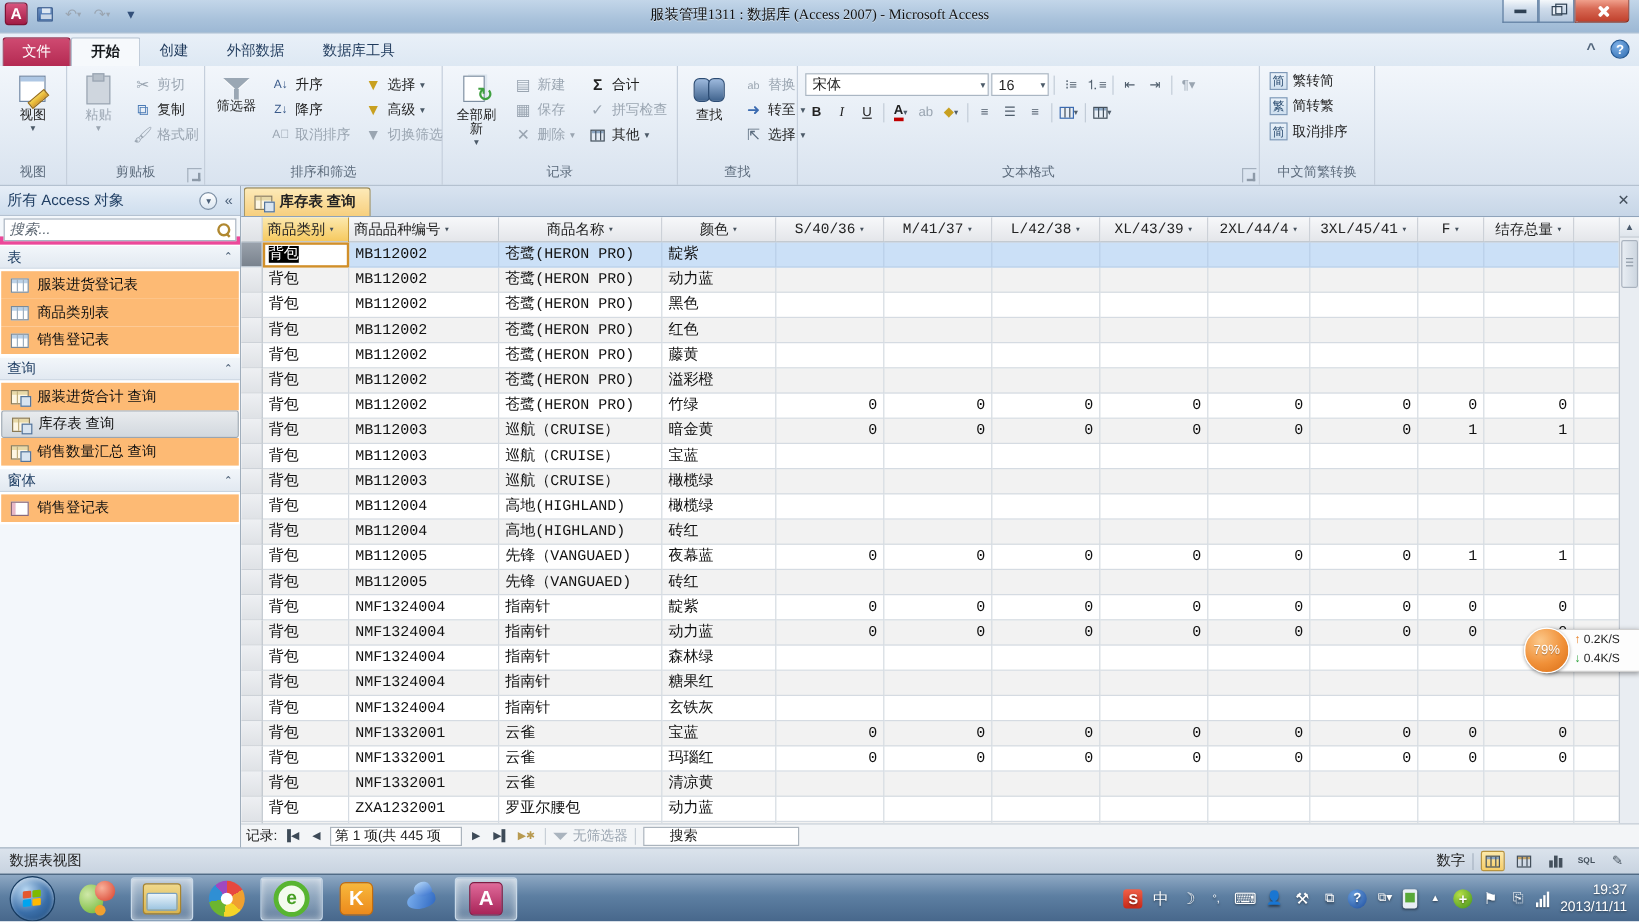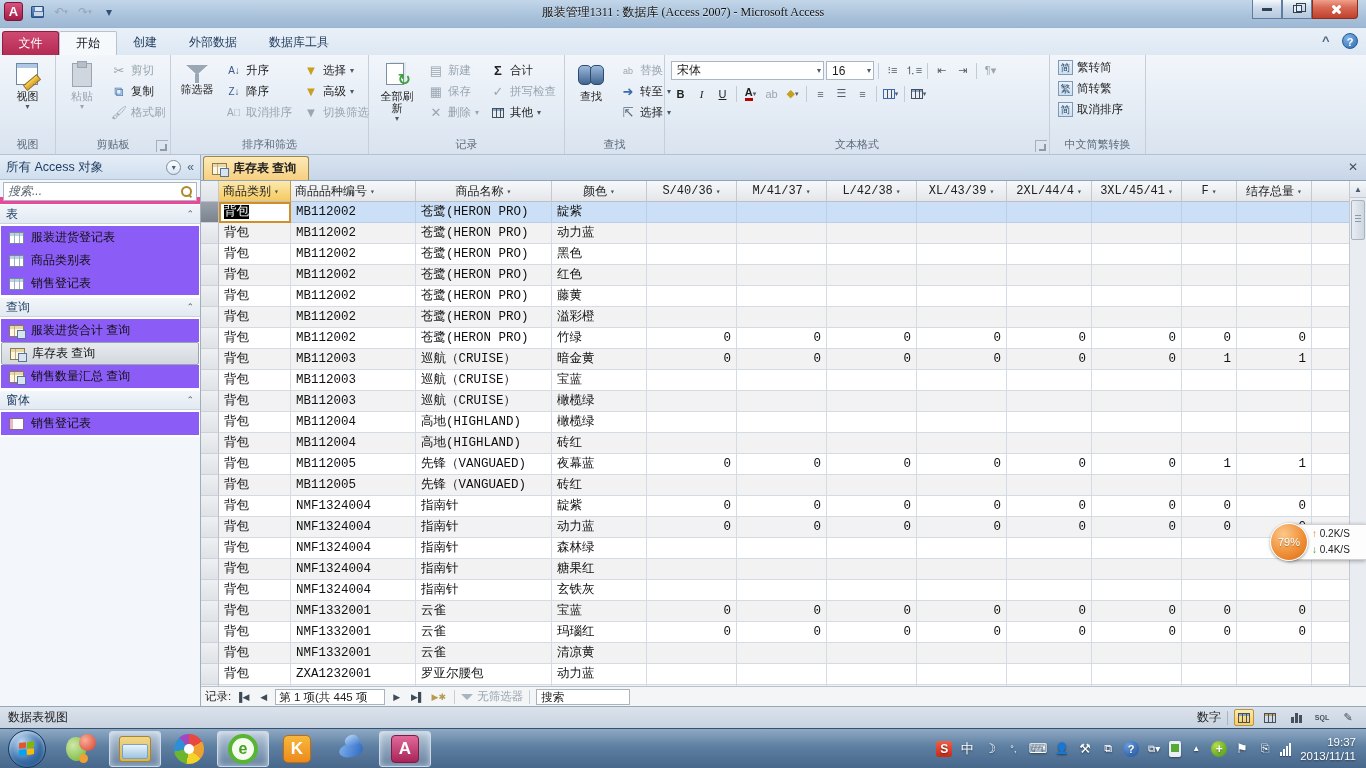--- a/index.html
+++ b/index.html
@@ -24,21 +24,21 @@
   .restore-glyph { width:9px; height:8px; border:1px solid #2f4154; position:relative; background:#e8eef5; }
   .restore-glyph:before { content:""; position:absolute; left:2px; top:-3px; width:8px; height:7px; border:1px solid #2f4154; }
   .close-glyph { position:relative; width:11px; height:11px; }
   .close-glyph:before,.close-glyph:after { content:""; position:absolute; left:5px; top:0; width:3px; height:11px; background:#fff; border-radius:1px; }
   .close-glyph:before { transform:rotate(45deg);} .close-glyph:after { transform:rotate(-45deg);}
 
   
   .ribbon-tabs { height:27px; background:linear-gradient(#e9f0f8,#dde8f3); display:flex; align-items:flex-end; position:relative; }
   .file-tab { width:57px; height:24px; margin-left:2px; background:linear-gradient(#cf4a71,#b42a52); border:1px solid #8e1e3f; border-bottom:none; border-radius:3px 3px 0 0; color:#fff; text-align:center; line-height:23px; font-size:12px; }
   .rtab { padding:0 16px; height:24px; line-height:23px; color:#1f3a5c; font-size:12px; }
-  .rtab.active { background:#f6f9fc; border:1px solid #b6c3d2; border-bottom:none; border-radius:2px 2px 0 0; color:#14181c; }
+  .rtab.active { background:#f6f9fc; border:1px solid #b6c3d2; border-bottom:none; border-radius:2px 2px 0 0; color:#14181c;font-weight:bold; }
   .ribbon-corner { position:absolute; right:8px; top:5px; display:flex; gap:8px; align-items:center; }
   .chev-up { width:12px; height:8px; position:relative; }
   .chev-up:before { content:"^"; position:absolute; top:-4px; font-size:13px; color:#52667c; font-weight:bold; }
   .help-circle { width:16px; height:16px; border-radius:50%; background:radial-gradient(circle at 35% 30%,#7fb2e8,#2f6cb0); color:#fff; font-weight:bold; font-size:11px; text-align:center; line-height:16px; border:1px solid #265a94; }
 
   
   .ribbon { height:100px; background:linear-gradient(#f2f6fb,#e3ebf4 60%,#d9e3ef); border-bottom:1px solid #b4c1d0; display:flex; }
   .rgroup { border-right:1px solid #c5cfdc; display:flex; flex-direction:column; position:relative; }
   .rg-content { flex:1; display:flex; padding:3px 4px 0 4px; gap:3px; }
   .rg-label { height:17px; text-align:center; font-size:11px; color:#5c6b7c; line-height:15px; }
@@ -84,21 +84,21 @@
   .sb-circle { width:15px; height:15px; border-radius:50%; border:1px solid #7b8ea3; background:linear-gradient(#fff,#dbe6f1); color:#4a5f78; font-size:8px; text-align:center; line-height:13px; margin-right:6px; }
   .sb-collapse { color:#4a5f78; font-size:12px; }
   .sb-search { height:24px; padding:2px 3px; border-bottom:7px solid #ec4899; }
   .sb-search-box { height:19px; background:#fff; border:1px solid #a9b5c2; display:flex; align-items:center; padding:0 4px; }
   .sb-search-box .ph { font-style:italic; color:#5a6570; flex:1; }
   .mag { width:11px; height:11px; position:relative; }
   .mag:before { content:""; position:absolute; left:0; top:0; width:7px; height:7px; border:2px solid #b08830; border-radius:50%; }
   .mag:after { content:""; position:absolute; right:0; bottom:0; width:4px; height:2px; background:#b08830; transform:rotate(45deg); }
   .sb-sec-header { height:20px; background:linear-gradient(#f2f6fa,#e2e9f1); border-top:1px solid #fff; border-bottom:1px solid #c9d4e0; display:flex; align-items:center; padding:0 6px; color:#1f3e63; font-size:12px; }
   .sb-sec-header .chv { margin-left:auto; color:#51647a; font-size:9px; }
-  .sb-item { height:23px; display:flex; align-items:center; gap:7px; padding:0 4px 0 8px; font-size:12px; color:#111; background:#8b5cf6; }
+  .sb-item { height:23px; display:flex; align-items:center; gap:7px; padding:0 4px 0 8px; font-size:12px; color:#111; background:#fdba74; }
   .sb-item.selected { background:linear-gradient(#e8ebee,#d2d8de); border:1px solid #9aa5b0; border-radius:2px; }
   .sb-items { background:#fff; padding:2px 1px; }
   .tbl-ic { width:15px; height:12px; border:1px solid #7a8a99; background:#fff; box-shadow:inset 0 3px 0 #bcd2e8; position:relative; }
   .tbl-ic:before { content:""; position:absolute; left:4px; top:0; bottom:0; width:1px; background:#9fb0c0; }
   .tbl-ic:after { content:""; position:absolute; left:9px; top:0; bottom:0; width:1px; background:#9fb0c0; }
   .qry-ic { width:15px; height:12px; border:1px solid #8a7a55; background:#fdf6e3; box-shadow:inset 0 3px 0 #e8d9a8; position:relative; }
   .qry-ic:before { content:""; position:absolute; left:4px; top:0; bottom:0; width:1px; background:#c0ae7e; }
   .qry-ic:after { content:""; position:absolute; right:-3px; bottom:-3px; width:7px; height:7px; background:#d8e4f0; border:1px solid #54749a; }
   .frm-ic { width:15px; height:12px; border:1px solid #8a6a7a; background:#fff; box-shadow:inset 3px 0 0 #e8b8c8; }
 
@@ -135,21 +135,21 @@
   .vs-thumb { margin:2px 1px; height:40px; background:linear-gradient(90deg,#e8edf3,#cdd6e0); border:1px solid #a9b2be; border-radius:2px; position:relative; }
   .vs-thumb:after { content:""; position:absolute; left:3px; right:3px; top:17px; height:1px; background:#8e99a6; box-shadow:0 3px 0 #8e99a6, 0 -3px 0 #8e99a6; }
 
   
   .recnav { height:20px; background:#f3f5f7; border-top:1px solid #b9c2cc; display:flex; align-items:center; padding-left:4px; gap:2px; font-size:11.5px; color:#222; }
   .rn-btn { width:19px; height:16px; display:flex; align-items:center; justify-content:center; font-size:9px; color:#3d4a57; }
   .rn-box { width:110px; height:16px; background:#fff; border:1px solid #abb4bd; padding:0 3px; line-height:15px; white-space:nowrap; overflow:hidden; font-size:11.5px; }
   .rn-sep { width:1px; height:14px; background:#c8cfd7; margin:0 4px; }
   .rn-filter { display:flex; align-items:center; gap:4px; color:#9aa5b1; }
   .mini-funnel { width:0; height:0; border-left:6px solid transparent; border-right:6px solid transparent; border-top:6px solid #aab4be; }
-  .rn-search { width:94px; height:16px; background:#fff; border:1px solid #abb4bd; padding:0 4px; line-height:15px; color:#222; }
+  .rn-search { width:130px; height:16px; background:#fff; border:1px solid #abb4bd; padding:0 21px; line-height:15px; color:#222; }
 
   
   .statusbar { height:22px; background:linear-gradient(#dbe3ec,#c8d3e0); border-top:1px solid #98a7b8; display:flex; align-items:center; padding:0 8px; font-size:12px; }
   .sb-left { color:#1e1e1e; }
   .sb-right { margin-left:auto; display:flex; align-items:center; gap:6px; }
   .sb-divider { width:1px; height:14px; background:#a8b4c2; }
   .view-ic { width:20px; height:17px; display:flex; align-items:center; justify-content:center; font-size:11px; color:#44505c; border-radius:2px; }
   .view-ic.active { background:linear-gradient(#fde9a9,#f6cd68); border:1px solid #b89440; }
   .grid-glyph { width:12px; height:10px; border:1px solid #44505c; box-shadow:inset 0 2px 0 #8ea8c4; position:relative; }
   .grid-glyph:before { content:""; position:absolute; left:3px; top:0; bottom:0; width:1px; background:#44505c; }

